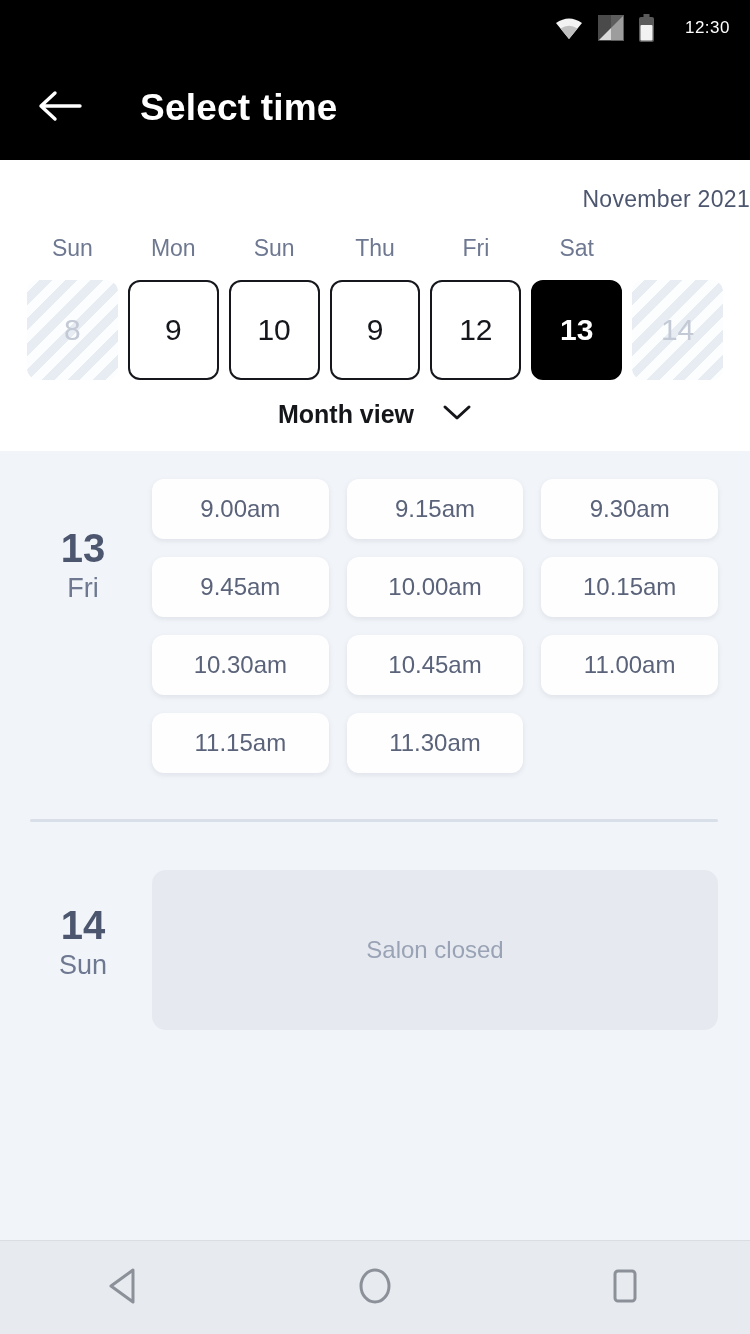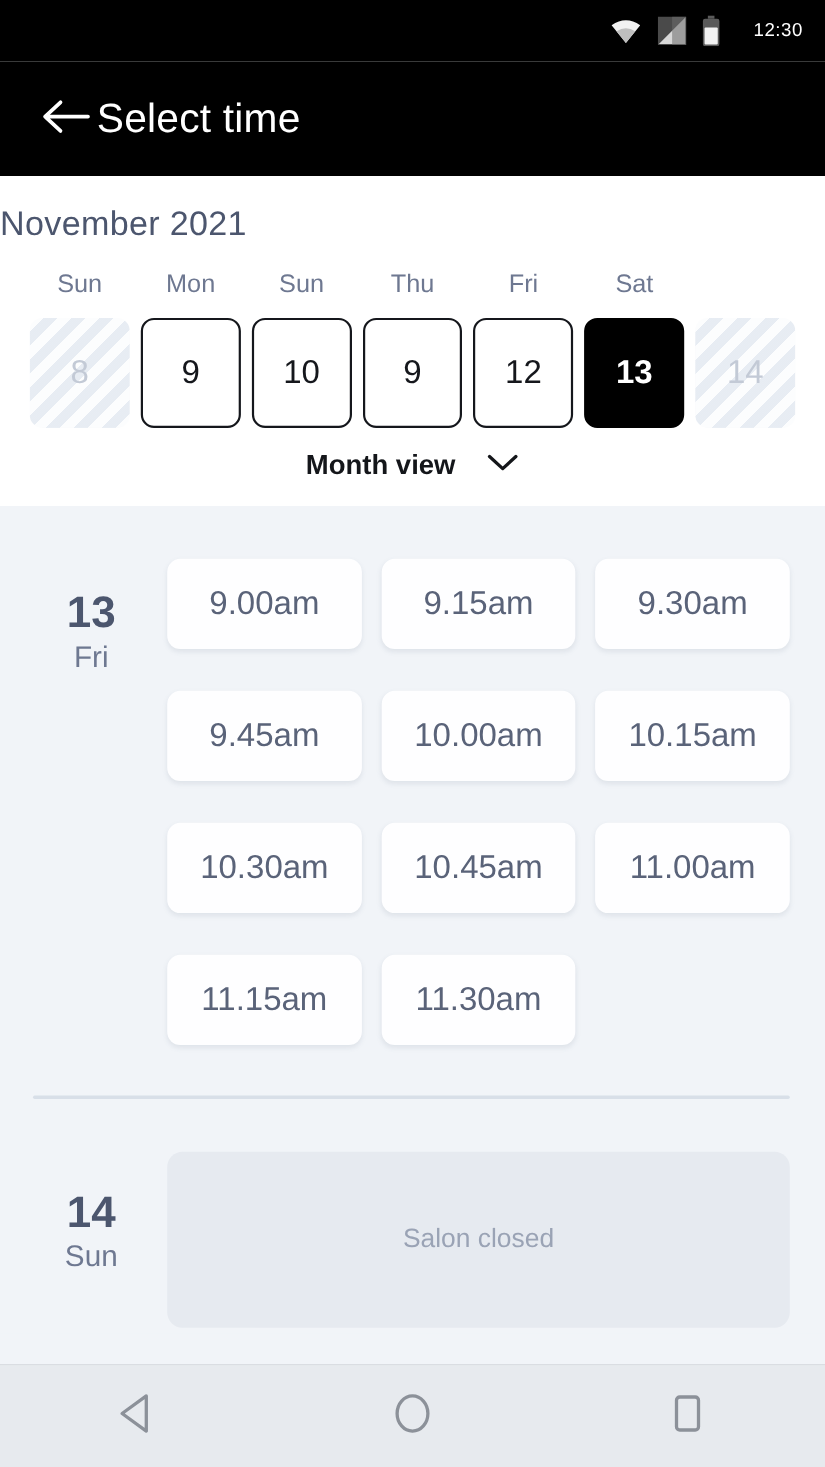--- a/index.html
+++ b/index.html
@@ -27,30 +27,30 @@
   .appbar {
     height:104px; background:#000;
     display:flex; align-items:center; padding-left:32px;
   }
   .back-btn {
     width:56px; height:56px;
     display:flex; align-items:center; justify-content:center;
     cursor:pointer;
   }
   .appbar-title {
-    color:#fff; font-size:37px; font-weight:normal;
-    letter-spacing:.2px;
+    color:#fff; font-size:37px; font-weight:bold;
+    margin-left:52px; letter-spacing:.2px;
   }
 
   
   .calendar {
     background:#fff; padding-top:26px; padding-bottom:22px;
   }
   .month-title {
-    text-align:left; font-size:31px; color:#4C566E;
+    text-align:right; font-size:23px; color:#4C566E;
     letter-spacing:.3px; padding-bottom:22px;
   }
   .weekrow {
     display:grid; grid-template-columns:repeat(7,1fr);
     padding:0 22px;
   }
   .wd-label {
     text-align:center; font-size:23px; color:#6E7891;
     padding-bottom:18px;
   }
@@ -85,25 +85,24 @@
   }
   .dayblock { display:flex; padding:0 32px; }
   .day-meta { width:102px; flex:0 0 102px; padding-top:48px; text-align:center; }
   .day-num { font-size:40px; font-weight:bold; color:#4C566E; line-height:1.05; }
   .day-dow { font-size:27px; color:#6E7891; margin-top:4px; }
   .slot-grid {
     flex:1; display:grid; grid-template-columns:repeat(3,1fr);
     gap:18px 18px; padding-left:18px;
   }
   .slot {
-    height:82px; background:#FEFEFF; border-radius:12px;
-    display:flex; align-items:center; justify-content:center;
-    font-size:30px; color:#5A6379; cursor:pointer;
+    height:60px; background:#FEFEFF; border-radius:12px;
+    display:flex; align-items:center; justify-content:center;
+    font-size:24px; color:#5A6379; cursor:pointer;
     box-shadow:0 2px 5px rgba(100,116,139,.13);
-    margin-top:20px;
   }
   .divider {
     height:3px; background:#D8DFE8; border-radius:2px;
     margin:46px 32px 0 30px;
   }
   .closed-card {
     flex:1; margin-left:18px; height:160px;
     background:#E6EAF0; border-radius:14px;
     display:flex; align-items:center; justify-content:center;
     font-size:24px; color:#9AA3B5;

